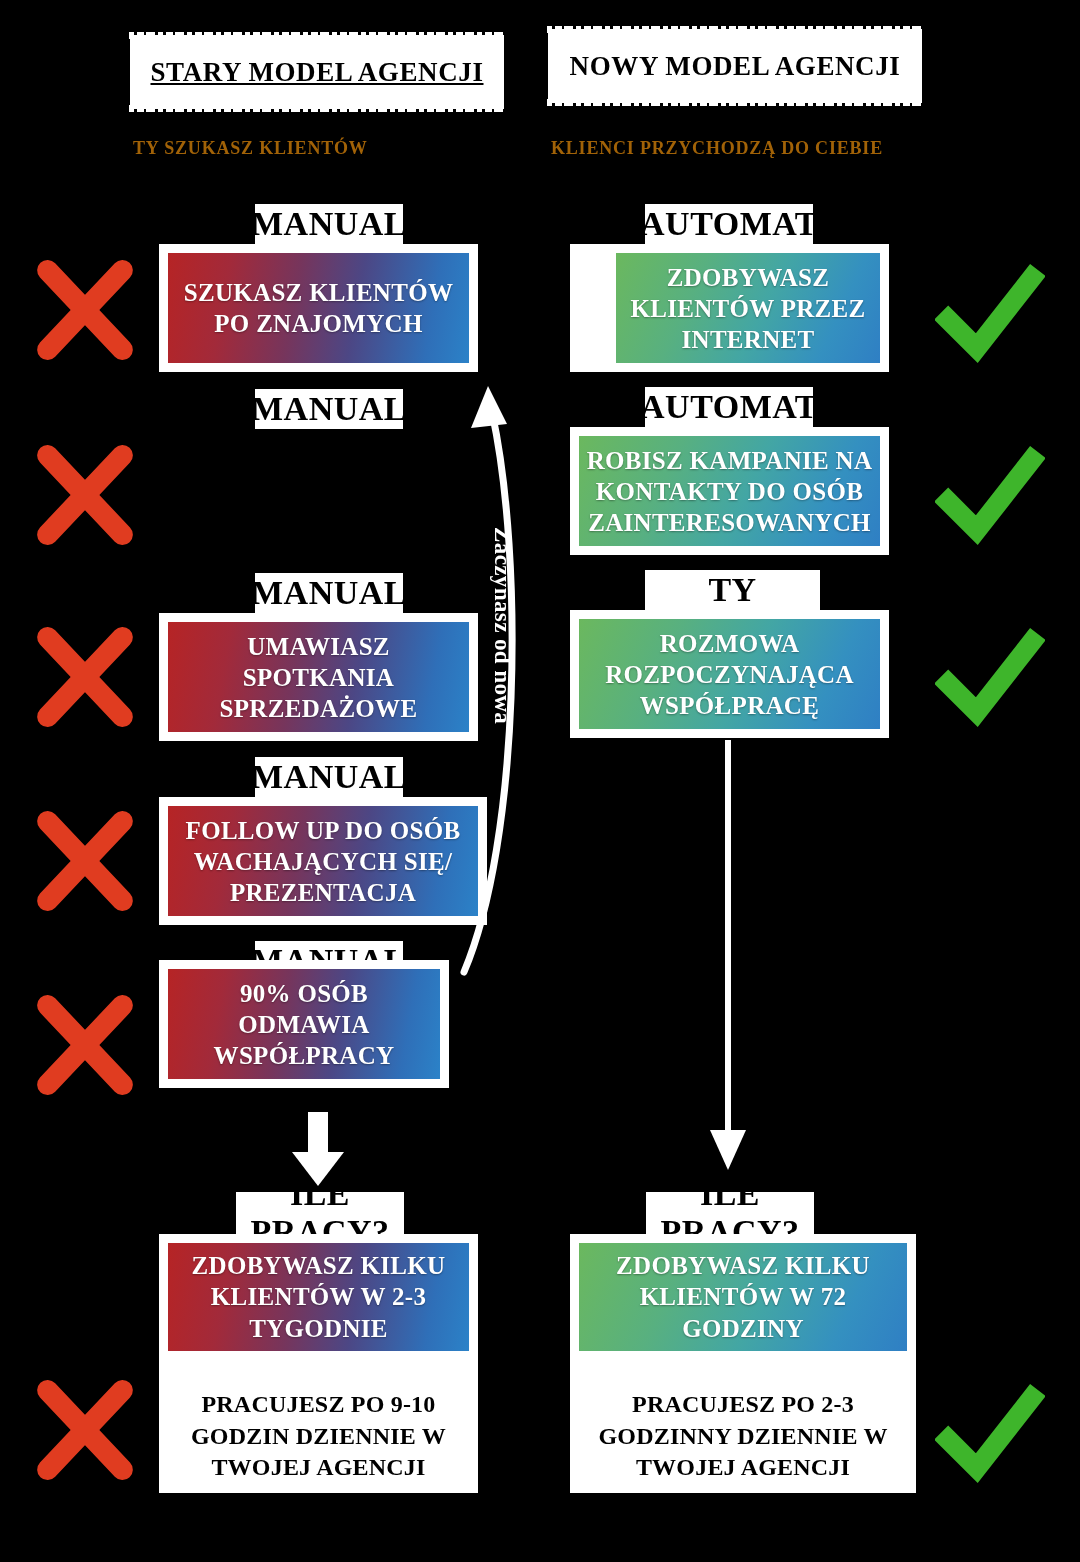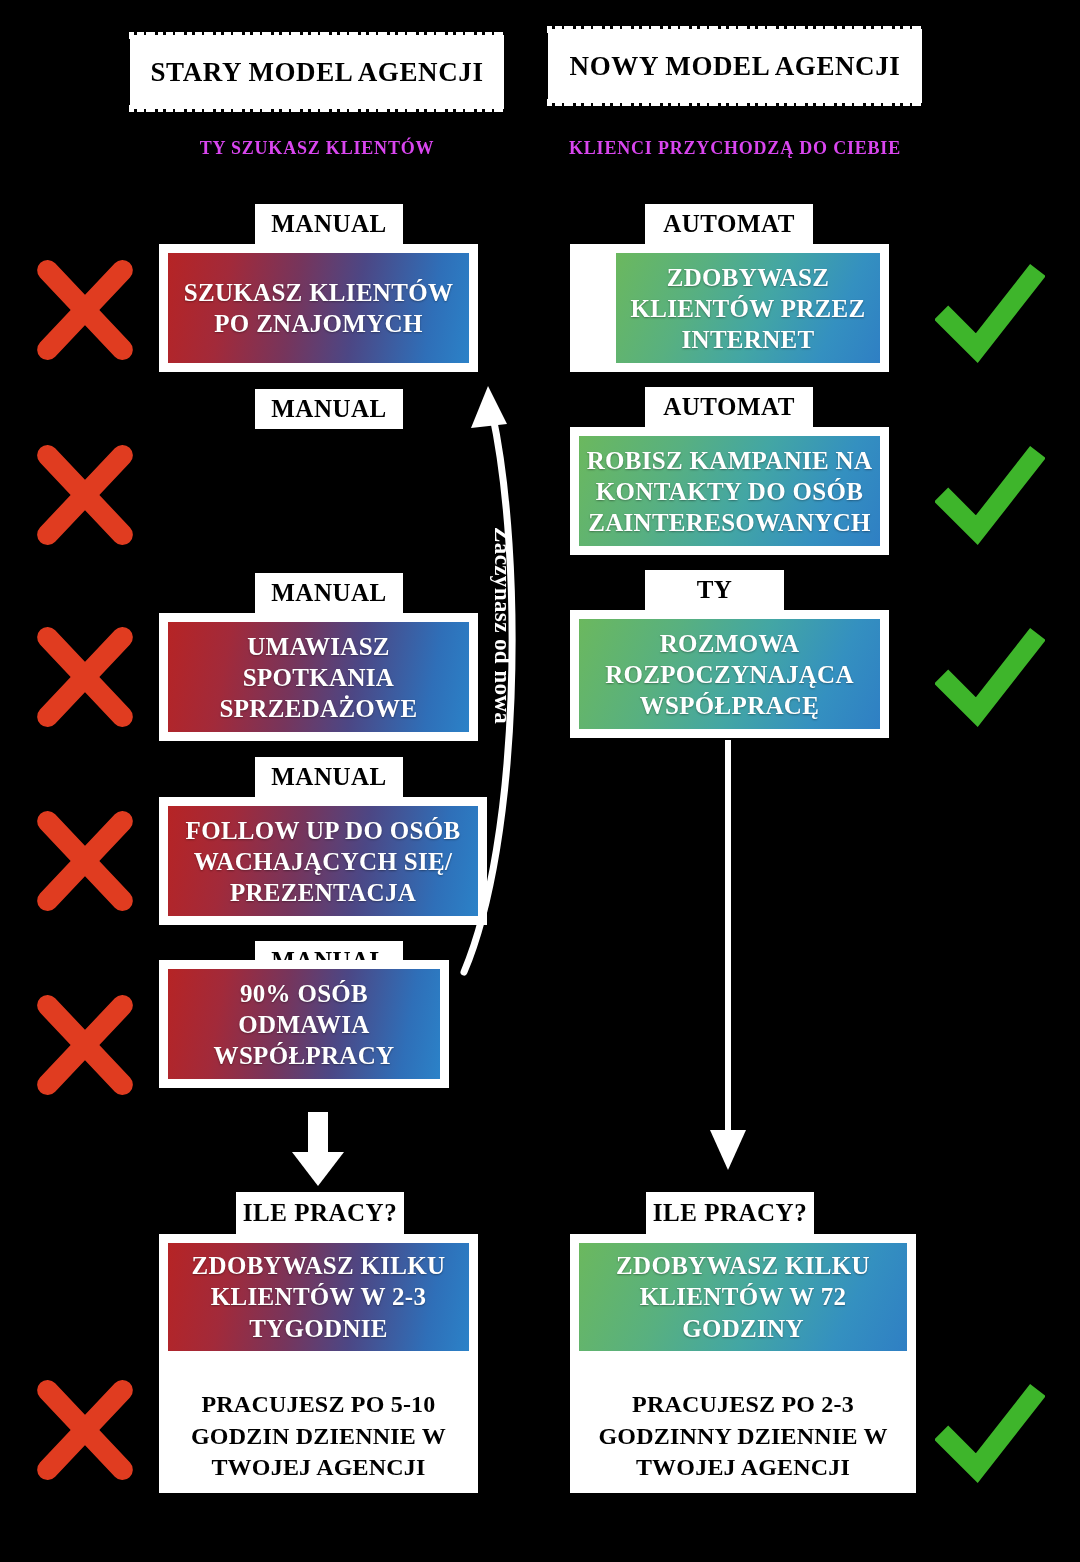--- a/index.html
+++ b/index.html
@@ -50,35 +50,35 @@
         #ffffff 8px, #ffffff 15px,
         rgba(255,255,255,0) 15px, rgba(255,255,255,0) 17px,
         #ffffff 17px, #ffffff 26px,
         rgba(255,255,255,0) 26px, rgba(255,255,255,0) 29px);
   }
   .banner::before { top: -6px; }
   .banner::after  { bottom: -6px; }
 
   .subtitle {
     position: absolute;
-    color: #d946ef;
+    color: #a16207;
     font-weight: bold;
     font-size: 18px;
     letter-spacing: 0.8px;
-    text-align: center;
+    text-align: left;
     font-family: "Liberation Serif", "DejaVu Serif", serif;
   }
 
   
   .tab {
     position: absolute;
     background: #ffffff;
     color: #000000;
     font-weight: bold;
-    font-size: 25px;
+    font-size: 34px;
     letter-spacing: 0.5px;
     display: flex;
     align-items: center;
     justify-content: center;
     text-align: center;
   }
 
   
   .node {
     position: absolute;
@@ -172,21 +172,21 @@
     white-space: nowrap;
     transform-origin: left top;
     letter-spacing: 0.4px;
   }
 </style>
 </head>
 <body>
 
 <div class="stage">
 
-  <div class="banner" style="left:133px; top:38px; width:368px; height:68px;">
+  <div class="banner" style="left:133px; top:38px; width:368px; height:68px;text-decoration:underline;">
     <span>STARY MODEL AGENCJI</span>
   </div>
 
   <div class="banner" style="left:551px; top:32px; width:368px; height:68px;">
     <span>NOWY MODEL AGENCJI</span>
   </div>
 
   <div class="subtitle" style="left:133px; top:138px; width:368px;">TY SZUKASZ KLIENTÓW</div>
 
   <div class="subtitle" style="left:551px; top:138px; width:368px;">KLIENCI PRZYCHODZĄ DO CIEBIE</div>
@@ -221,38 +221,38 @@
   </div>
   <div class="node grad-old" style="left:159px; top:960px; width:290px; height:128px;">
     <div class="inner">90% OSÓB ODMAWIA WSPÓŁPRACY</div>
   </div>
 
   <div class="tab" style="left:236px; top:1192px; width:168px; height:42px;">
     <span>ILE PRACY?</span>
   </div>
   <div class="summary" style="left:159px; top:1234px; width:319px; height:259px;">
     <div class="inner grad-old-bg" style="height:128px; background:linear-gradient(100deg,#b62425 0%,#a22a3a 20%,#76355c 42%,#4c4785 62%,#2f6fb8 86%,#2b82c8 100%); padding:2px 8px;">ZDOBYWASZ KILKU KLIENTÓW W 2-3 TYGODNIE</div>
-    <div class="note">PRACUJESZ PO 5-10 GODZIN DZIENNIE W TWOJEJ AGENCJI</div>
+    <div class="note">PRACUJESZ PO 9-10 GODZIN DZIENNIE W TWOJEJ AGENCJI</div>
   </div>
 
   <div class="tab" style="left:645px; top:204px; width:168px; height:40px;">
     <span>AUTOMAT</span>
   </div>
   <div class="node grad-new" style="left:570px; top:244px; width:319px; height:128px;padding-left:46px;">
     <div class="inner">ZDOBYWASZ KLIENTÓW PRZEZ INTERNET</div>
   </div>
 
   <div class="tab" style="left:645px; top:387px; width:168px; height:40px;">
     <span>AUTOMAT</span>
   </div>
   <div class="node grad-new" style="left:570px; top:427px; width:319px; height:128px;">
     <div class="inner">ROBISZ KAMPANIE NA KONTAKTY DO OSÓB ZAINTERESOWANYCH</div>
   </div>
 
-  <div class="tab" style="left:645px; top:570px; width:139px; height:40px;text-align:center;">
+  <div class="tab" style="left:645px; top:570px; width:175px; height:40px;text-align:center;">
     <span>TY</span>
   </div>
   <div class="node grad-new" style="left:570px; top:610px; width:319px; height:128px;">
     <div class="inner">ROZMOWA ROZPOCZYNAJĄCA WSPÓŁPRACĘ</div>
   </div>
 
   <div class="tab" style="left:646px; top:1192px; width:168px; height:42px;">
     <span>ILE PRACY?</span>
   </div>
   <div class="summary" style="left:570px; top:1234px; width:346px; height:259px;">

